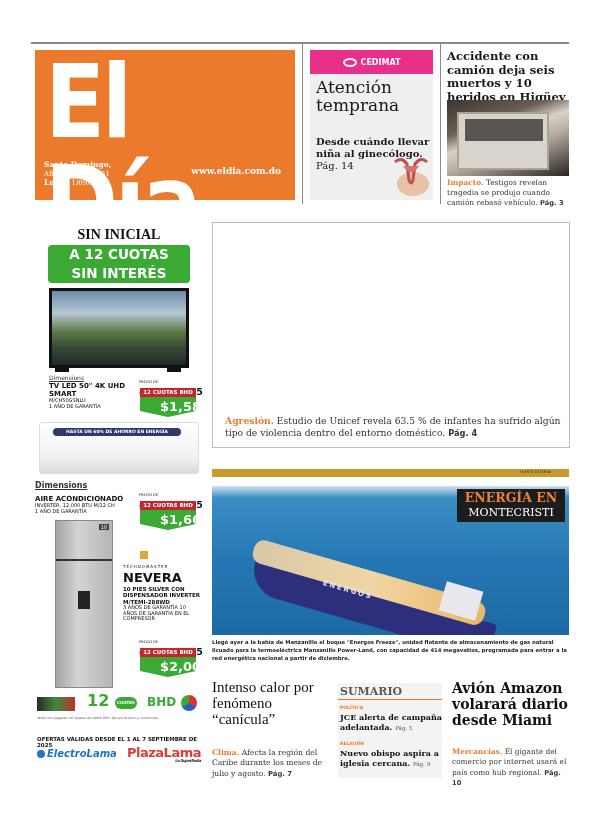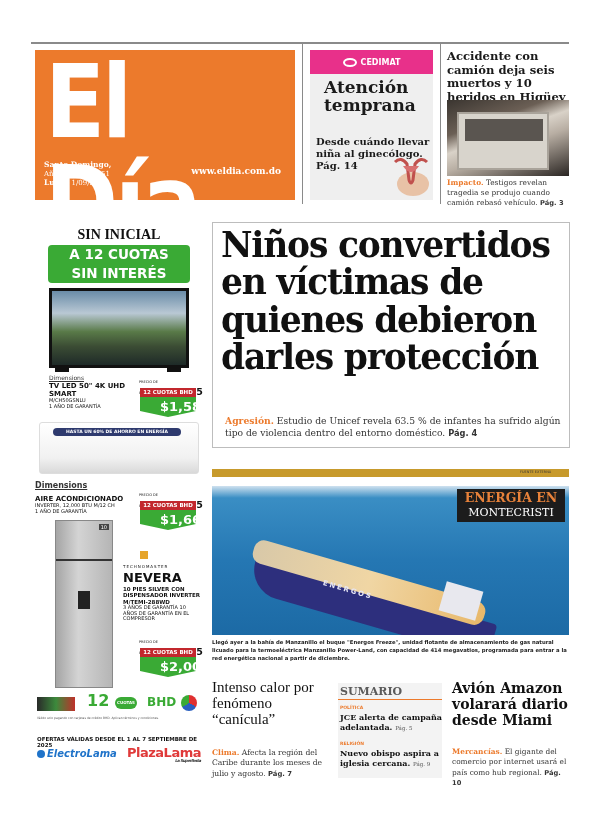--- a/index.html
+++ b/index.html
@@ -14,23 +14,23 @@
   .masthead { left: 35px; top: 50px; width: 260px; height: 150px; background: #ec7a2c; color: #fff; }
   .logo { position: absolute; left: 10px; top: 2px; font-family: "DejaVu Sans", sans-serif; font-weight: bold; font-size: 88px; letter-spacing: -3px; line-height: 1; transform: scaleY(1.15); transform-origin: top left; }
   .mast-info { position: absolute; left: 9px; bottom: 12px; font-family: "DejaVu Serif", serif; font-size: 7px; line-height: 1.25; }
   .mast-info b { font-weight: bold; font-size: 7.5px; }
   .mast-url { position: absolute; right: 14px; bottom: 24px; font-family: "DejaVu Serif", serif; font-weight: bold; font-size: 9px; }
 
   
   .cedimat { left: 310px; top: 50px; width: 123px; height: 150px; background: #efefef; }
   .cedimat-bar { position: absolute; left: 0; top: 0; width: 100%; height: 24px; background: #e8308a; color: #fff; display: flex; align-items: center; justify-content: center; gap: 4px; font-family: "DejaVu Sans", sans-serif; font-weight: bold; font-size: 8px; }
   .cedimat-logo { width: 14px; height: 9px; border: 2px solid #fff; border-radius: 50%; }
-  .cedimat h2 { position: absolute; left: 6px; top: 28px; font-weight: bold; font-size: 17px; line-height: 1.08; color: #1a1a1a; margin-left: 8px; }
+  .cedimat h2 { position: absolute; left: 6px; top: 28px; font-weight: normal; font-size: 17px; line-height: 1.08; color: #1a1a1a; }
   .cedimat p { position: absolute; left: 6px; top: 86px; font-size: 10px; font-weight: bold; line-height: 1.2; }
-  .cedimat .pg { font-weight: bold; margin-top: 44px; }
+  .cedimat .pg { font-weight: normal; margin-top: 44px; }
   .uterus { position: absolute; right: 4px; top: 98px; width: 42px; height: 48px; }
 
   
   .acc-title { left: 447px; top: 50px; width: 125px; font-weight: bold; font-size: 11.6px; line-height: 1.17; }
   .acc-photo { left: 447px; top: 100px; width: 122px; height: 76px; background: linear-gradient(160deg,#3a3530 0%,#6b5f55 30%,#d9d2c8 45%,#b8aea3 60%,#2a2522 100%); overflow: hidden; }
   .truck { position: absolute; left: 10px; top: 12px; width: 92px; height: 58px; background: #d8d4cc; border: 2px solid #a9a39a; }
   .truck-glass { position: absolute; left: 6px; top: 5px; width: 78px; height: 22px; background: #5a5550; }
   .acc-cap { left: 447px; top: 178px; width: 125px; font-size: 7.4px; line-height: 1.35; color: #333; }
   .kicker { color: #ec7a2c; font-weight: bold; }
   .pg-b { font-weight: bold; font-family: "DejaVu Sans", sans-serif; font-size: 0.9em; }
@@ -205,21 +205,20 @@
     <div class="bhd">BHD</div>
     <div class="bhd-mark"></div>
   </div>
   <div class="fine">Válido solo pagando con tarjetas de crédito BHD. Aplican términos y condiciones.</div>
   <div class="ofertas">OFERTAS VÁLIDAS DESDE EL 1 AL 7 SEPTIEMBRE DE 2025</div>
   <div class="electro"><span class="dot"></span><span>ElectroLama</span></div>
   <div class="plaza"><span>PlazaLama</span><small>La Superfiesta</small></div>
 </div>
 
 <div class="abs lead">
-  <h1>Niños convertidos en víctimas de quienes debieron darles protección</h1>
   <p><span class="kicker">Agresión.</span><span> Estudio de Unicef revela 63.5 % de infantes ha sufrido algún tipo de violencia dentro del entorno doméstico. </span><span class="pg-b">Pág. 4</span></p>
 </div>
 
 <div class="abs gold-bar"></div>
 <div class="abs gold-credit">FUENTE EXTERNA</div>
 <div class="abs ship-photo">
   <div class="ship-hull"></div>
   <div class="ship-deck"></div>
   <div class="ship-bridge"></div>
   <div class="ship-name">ENERGOS</div>

